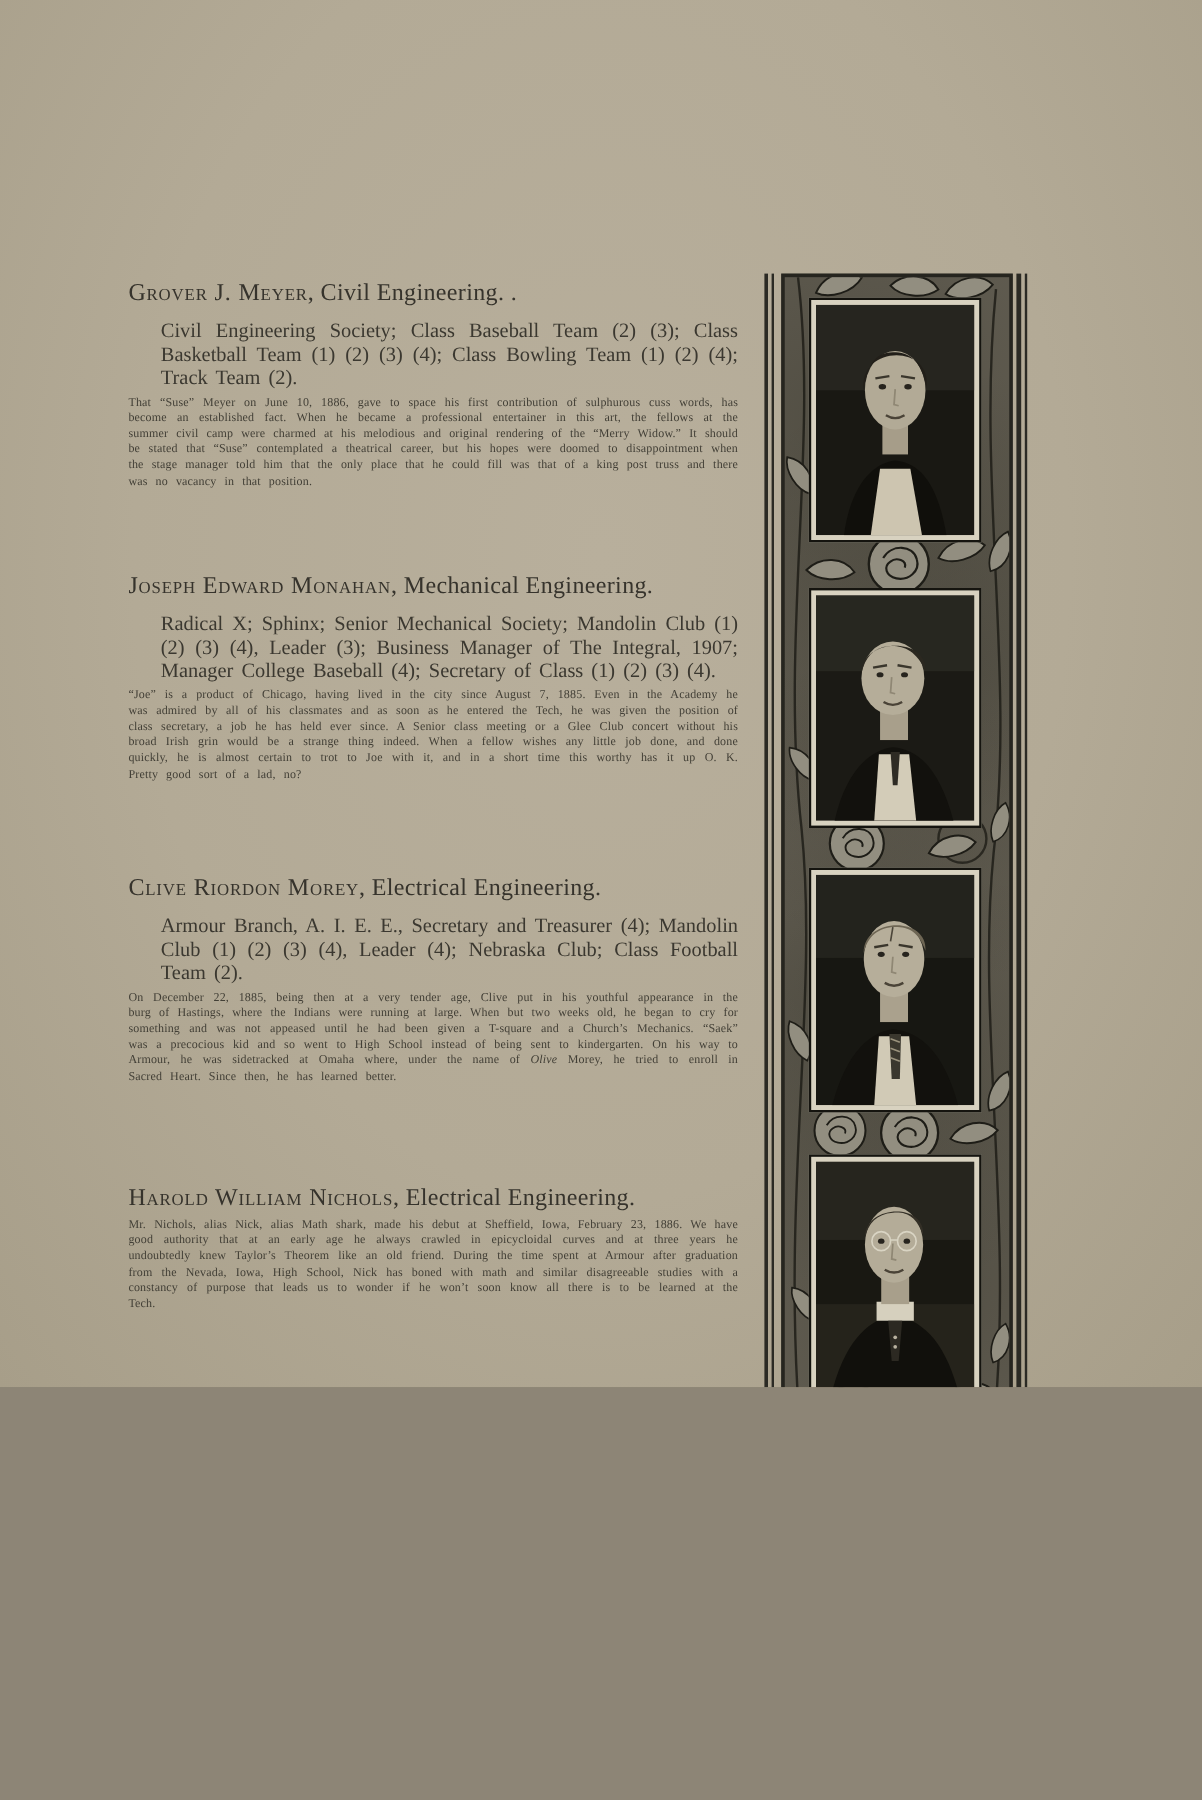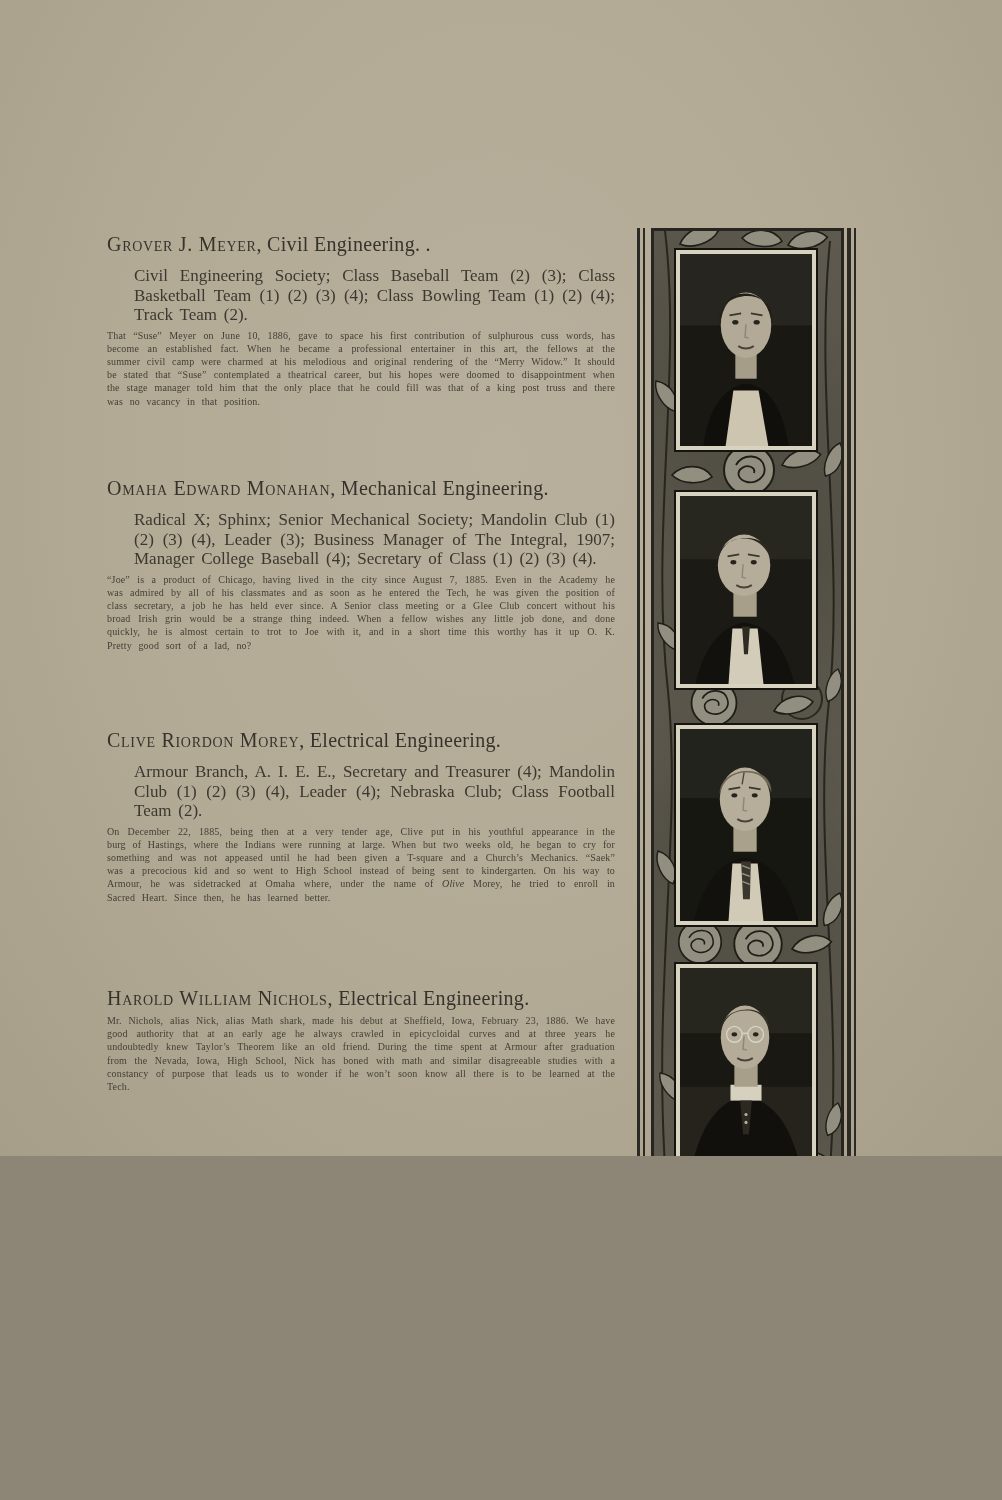--- a/index.html
+++ b/index.html
@@ -54,21 +54,21 @@
 
 <div class="page">
 
   <section class="entry" style="top:233px">
     <h2 class="heading"><span class="nm">Grover J. Meyer</span><span class="deg">, Civil Engineering. .</span></h2>
     <p class="acts">Civil Engineering Society; Class Baseball Team (2) (3); Class Basketball Team (1) (2) (3) (4); Class Bowling Team (1) (2) (4); Track Team (2).</p>
     <p class="bio">That “Suse” Meyer on June 10, 1886, gave to space his first contribution of sulphurous cuss words, has become an established fact. When he became a professional entertainer in this art, the fellows at the summer civil camp were charmed at his melodious and original rendering of the “Merry Widow.”  It should be stated that “Suse” contemplated a theatrical career, but his hopes were doomed to disappointment when the stage manager told him that the only place that he could fill was that of a king post truss and there was no vacancy in that position.</p>
   </section>
 
   <section class="entry" style="top:477px">
-    <h2 class="heading"><span class="nm">Omaha Edward Monahan</span><span class="deg">, Mechanical Engineering.</span></h2>
+    <h2 class="heading"><span class="nm">Joseph Edward Monahan</span><span class="deg">, Mechanical Engineering.</span></h2>
     <p class="acts">Radical X; Sphinx; Senior Mechanical Society; Mandolin Club (1) (2) (3) (4), Leader (3); Business Manager of The Integral, 1907; Manager College Baseball (4); Secretary of Class (1) (2) (3) (4).</p>
     <p class="bio">“Joe” is a product of Chicago, having lived in the city since August 7, 1885.  Even in the Academy he was admired by all of his classmates and as soon as he entered the Tech, he was given the position of class secretary, a job he has held ever since.  A Senior class meeting or a Glee Club concert without his broad Irish grin would be a strange thing indeed.  When a fellow wishes any little job done, and done quickly, he is almost certain to trot to Joe with it, and in a short time this worthy has it up O. K. Pretty good sort of a lad, no?</p>
   </section>
 
   <section class="entry" style="top:729px">
     <h2 class="heading"><span class="nm">Clive Riordon Morey</span><span class="deg">, Electrical Engineering.</span></h2>
     <p class="acts">Armour Branch, A. I. E. E., Secretary and Treasurer (4); Mandolin Club (1) (2) (3) (4), Leader (4); Nebraska Club; Class Football Team (2).</p>
     <p class="bio"><span>On December 22, 1885, being then at a very tender age, Clive put in his youthful appearance in the burg of Hastings, where the Indians were running at large.  When but two weeks old, he began to cry for something and was not appeased until he had been given a T-square and a Church’s Mechanics.  “Saek” was a precocious kid and so went to High School instead of being sent to kindergarten.  On his way to Armour, he was sidetracked at Omaha where, under the name of </span><span class="ital">Olive</span><span> Morey, he tried to enroll in Sacred Heart.  Since then, he has learned better.</span></p>
   </section>
 

